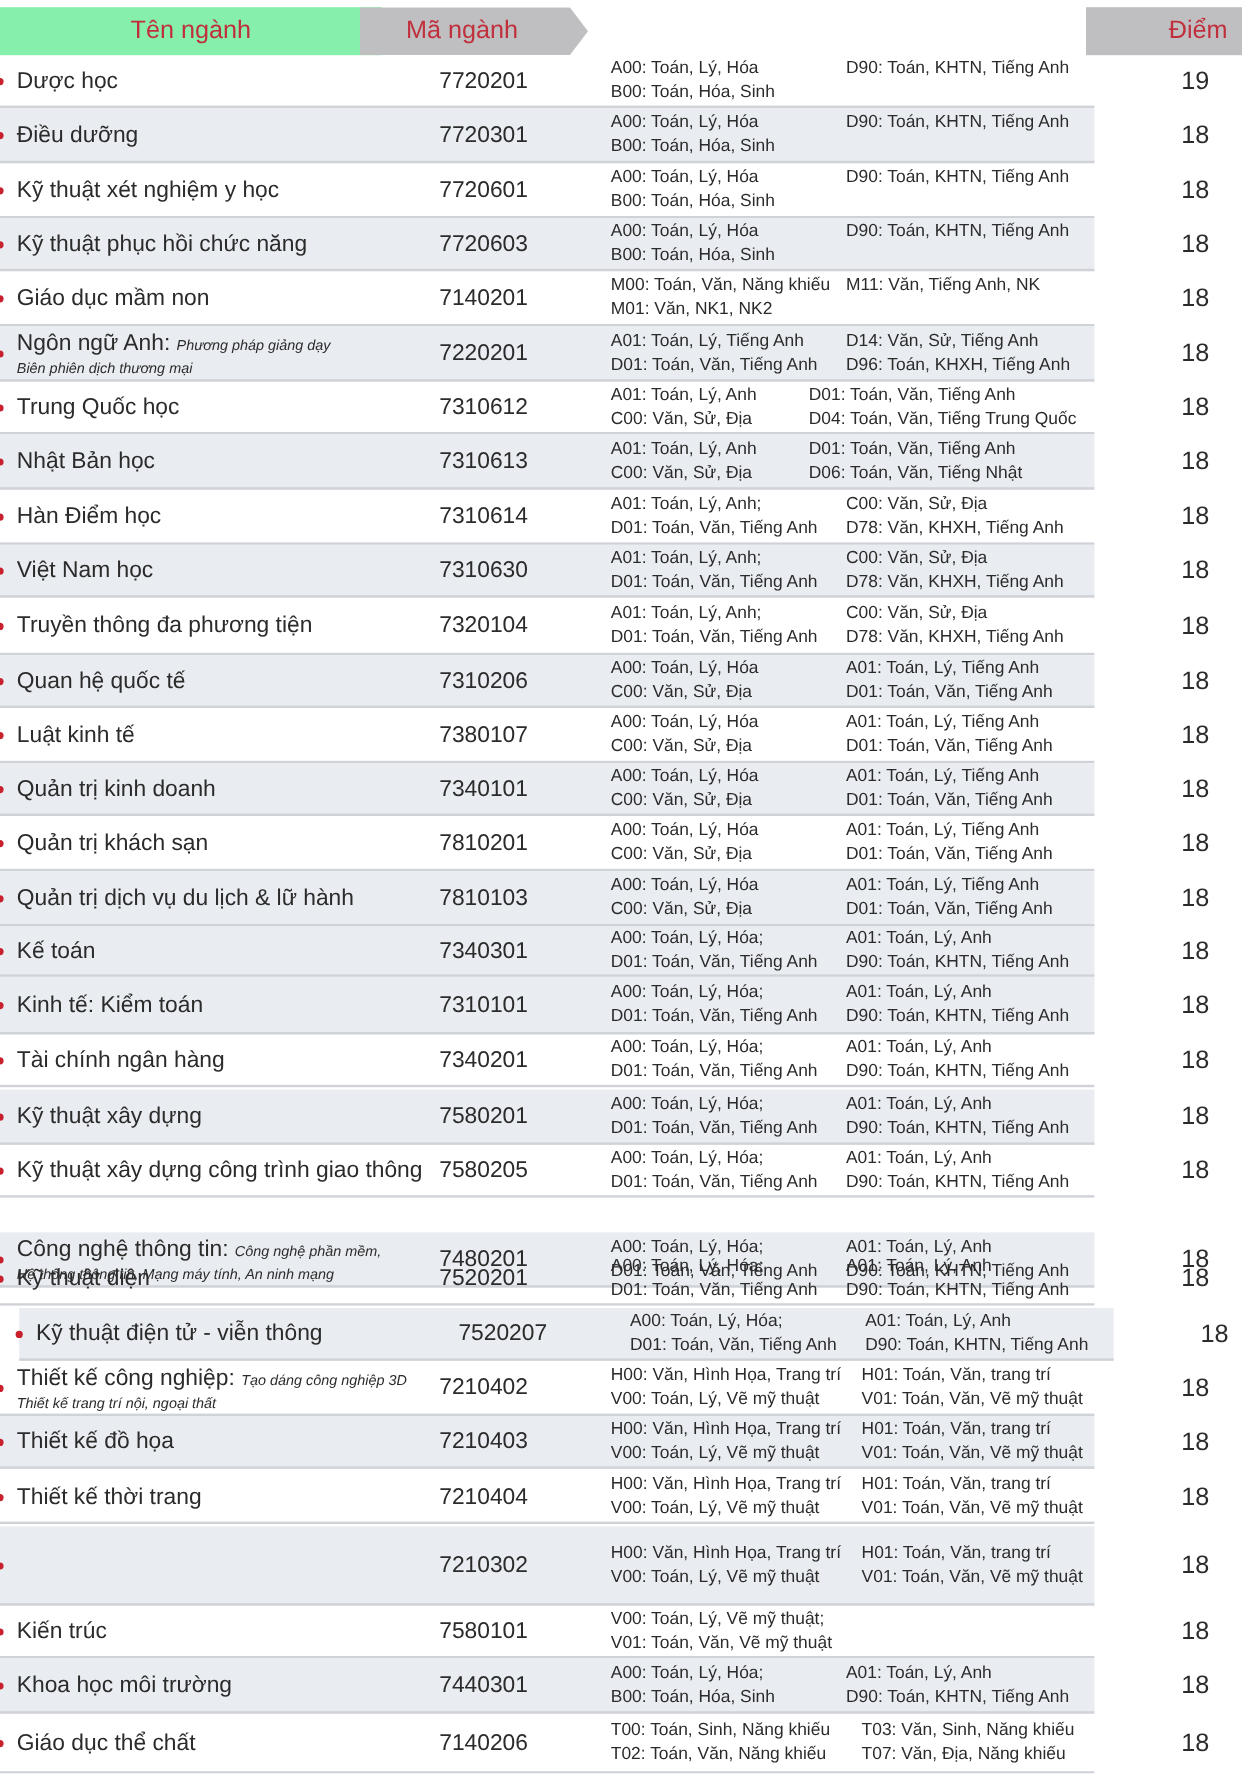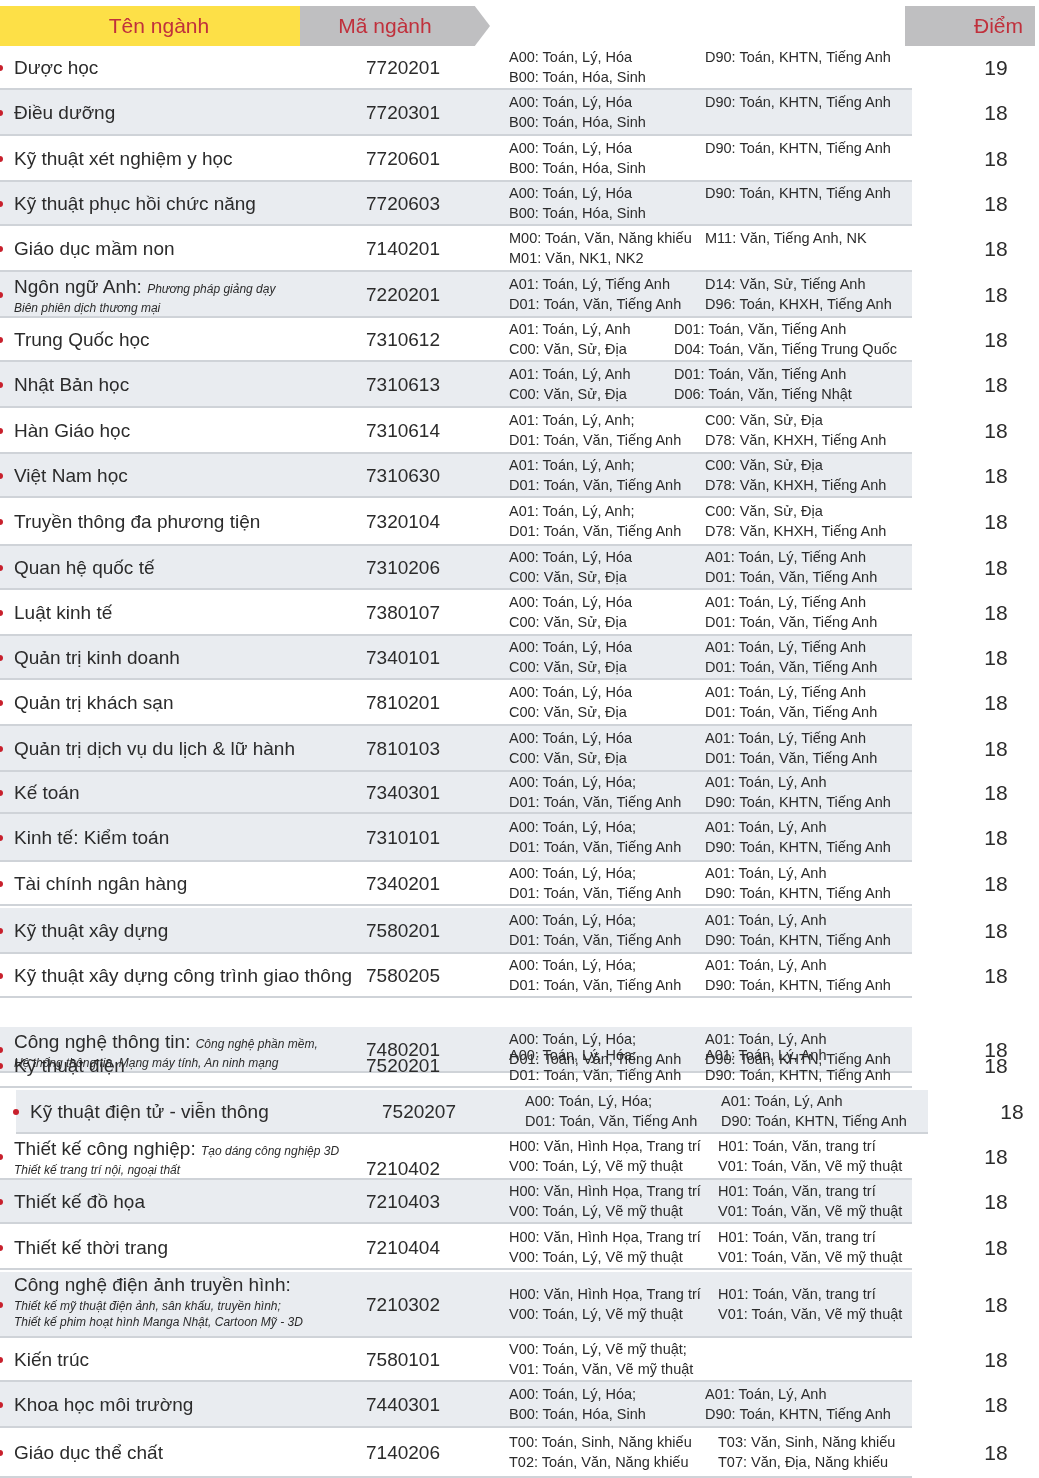--- a/index.html
+++ b/index.html
@@ -2,21 +2,21 @@
 <html><head>
 <meta charset="utf-8">
 <style>
   * { box-sizing: border-box; margin: 0; padding: 0; }
   html, body { width: 1039px; height: 1478px; background: #ffffff; overflow: hidden; }
   body { font-family: "Liberation Sans", "DejaVu Sans", sans-serif; color: #2b2b2b; position: relative; }
 
   .header { position: absolute; top: 6px; left: 0; width: 1039px; height: 40px; }
   .hcell { position: absolute; top: 0; height: 40px; display: flex; align-items: center; justify-content: center;
            color: #c0303c; font-size: 21px; }
-  .h-name { left: 0; width: 318px; background: #fde047; }
+  .h-name { left: 0; width: 318px; background: #86efac; }
   .h-code { left: 300px; width: 190px; background: #bfbfc1;
             clip-path: polygon(0 0, 92% 0, 100% 50%, 92% 100%, 0 100%, 0 100%); }
   .h-combo { left: 470px; width: 450px; background: #d3dbe0;
              clip-path: polygon(0 0, 95% 0, 100% 50%, 95% 100%, 0 100%, 4% 50%); }
   .h-score { left: 905px; width: 130px; background: #bfbfc1; justify-content: flex-end; padding-right: 12px; }
   .h-code-inner { padding-right: 20px; }
   .h-combo-inner { padding-right: 20px; }
 
   .rows { position: absolute; top: 46px; left: 0; width: 1039px; }
   .row { position: absolute; left: 0; width: 1039px; }
@@ -163,21 +163,21 @@
       </div>
       <div class="combo" style="left:674px;top:2px">
         <div>D01: Toán, Văn, Tiếng Anh</div>
         <div>D06: Toán, Văn, Tiếng Nhật</div>
       </div>
       <div class="score" style="top:11px">18</div>
     </div>
     <div class="row sep" style="top: 362px; height: 46px;">
       <div class="bg"></div>
       <span class="dot" style="top:20px"></span>
-      <div class="name" style="top:12px"><span>Hàn Giáo học</span> <span class="sub"></span><span class="sub2"></span></div>
+      <div class="name" style="top:12px"><span>Hàn Điểm học</span> <span class="sub"></span><span class="sub2"></span></div>
       <div class="code" style="top:12px">7310614</div>
       <div class="combo" style="left:509px;top:2px">
         <div>A01: Toán, Lý, Anh;</div>
         <div>D01: Toán, Văn, Tiếng Anh</div>
       </div>
       <div class="combo" style="left:705px;top:2px">
         <div>C00: Văn, Sử, Địa</div>
         <div>D78: Văn, KHXH, Tiếng Anh</div>
       </div>
       <div class="score" style="top:11px">18</div>
@@ -404,21 +404,21 @@
       <div class="combo" style="left:705px;top:1px">
         <div>A01: Toán, Lý, Anh</div>
         <div>D90: Toán, KHTN, Tiếng Anh</div>
       </div>
       <div class="score" style="top:10px">18</div>
     </div>
     <div class="row sep" style="top: 1088px; height: 46px;">
       <div class="bg"></div>
       <span class="dot" style="top:20px"></span>
       <div class="name" style="top:4px"><span>Thiết kế công nghiệp:</span> <span class="sub">Tạo dáng công nghiệp 3D</span><span class="sub2">Thiết kế trang trí nội, ngoại thất</span></div>
-      <div class="code" style="top:24px">7210402</div>
+      <div class="code" style="top:12px">7210402</div>
       <div class="combo" style="left:509px;top:2px">
         <div>H00: Văn, Hình Họa, Trang trí</div>
         <div>V00: Toán, Lý, Vẽ mỹ thuật</div>
       </div>
       <div class="combo" style="left:718px;top:2px">
         <div>H01: Toán, Văn, trang trí</div>
         <div>V01: Toán, Văn, Vẽ mỹ thuật</div>
       </div>
       <div class="score" style="top:11px">18</div>
     </div>
@@ -448,21 +448,20 @@
       </div>
       <div class="combo" style="left:718px;top:1px">
         <div>H01: Toán, Văn, trang trí</div>
         <div>V01: Toán, Văn, Vẽ mỹ thuật</div>
       </div>
       <div class="score" style="top:10px">18</div>
     </div>
     <div class="row sep alt" style="top: 1226px; height: 66px;">
       <div class="bg"></div>
       <span class="dot" style="top:30px"></span>
-      <div class="name" style="top:2px"><span>Công nghệ điện ảnh truyền hình:</span> <span class="sub"></span><span class="sub2">Thiết kế mỹ thuật điện ảnh, sân khấu, truyền hình;</span><span class="sub2">Thiết kế phim hoạt hình Manga Nhật, Cartoon Mỹ - 3D</span></div>
       <div class="code" style="top:22px">7210302</div>
       <div class="combo" style="left:509px;top:12px">
         <div>H00: Văn, Hình Họa, Trang trí</div>
         <div>V00: Toán, Lý, Vẽ mỹ thuật</div>
       </div>
       <div class="combo" style="left:718px;top:12px">
         <div>H01: Toán, Văn, trang trí</div>
         <div>V01: Toán, Văn, Vẽ mỹ thuật</div>
       </div>
       <div class="score" style="top:21px">18</div>

